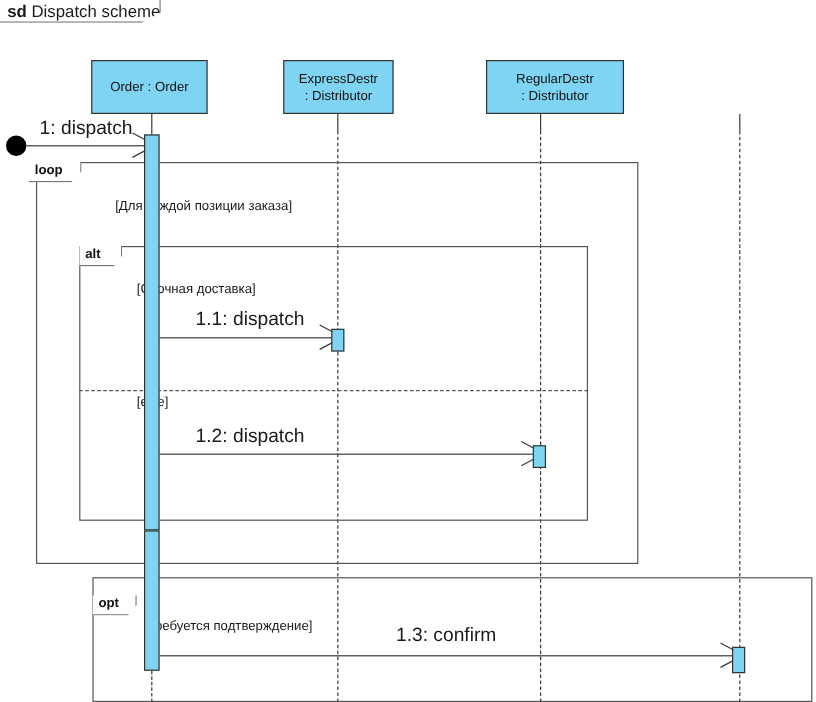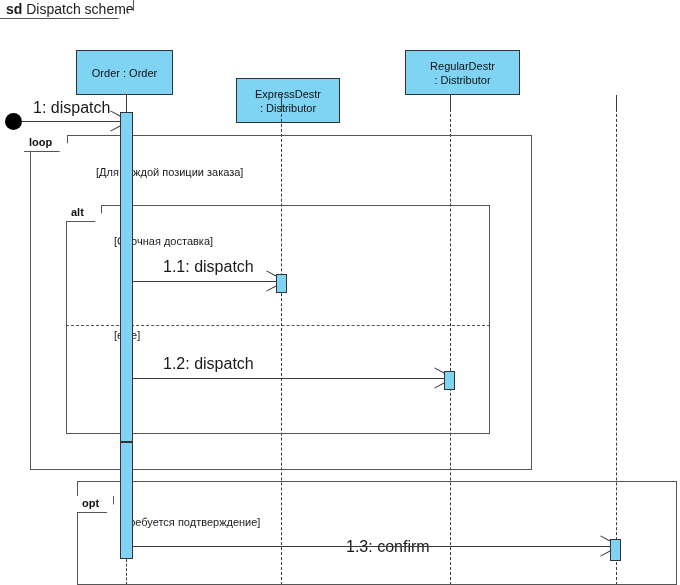--- a/index.html
+++ b/index.html
@@ -154,21 +154,21 @@
 <div id="canvas">
 
   <div class="sd-tab">
     <span class="kw">sd</span>
     <span>Dispatch scheme</span>
   </div>
 
   <div class="lifeline-box" style="left:76px; top:50px; width:97px; height:45px;">
     <span>Order : Order</span>
   </div>
-  <div class="lifeline-box" style="left:236px; top:50px; width:104px; height:45px;margin-top:28px;">
+  <div class="lifeline-box" style="left:236px; top:50px; width:92px; height:45px;">
     <span>ExpressDestr</span>
     <span>: Distributor</span>
   </div>
   <div class="lifeline-box" style="left:405px; top:50px; width:115px; height:45px;">
     <span>RegularDestr</span>
     <span>: Distributor</span>
   </div>
 
   <div class="lifeline-solid" style="left:126px; top:95px; height:18px;"></div>
   <div class="lifeline" style="left:126px; top:559px; height:26px;"></div>
@@ -215,17 +215,17 @@
   <div class="msg-head" style="left:109px; top:115px;"></div>
 
   <div class="msg-label" style="left:163px; top:258px;">1.1: dispatch</div>
   <div class="msg-line" style="left:133px; top:281px; width:143px;"></div>
   <div class="msg-head" style="left:265px; top:275px;"></div>
 
   <div class="msg-label" style="left:163px; top:355px;">1.2: dispatch</div>
   <div class="msg-line" style="left:133px; top:378px; width:311px;"></div>
   <div class="msg-head" style="left:433px; top:372px;"></div>
 
-  <div class="msg-label" style="left:330px; top:538px;margin-left:16px;">1.3: confirm</div>
+  <div class="msg-label" style="left:330px; top:521px;">1.3: confirm</div>
   <div class="msg-line" style="left:133px; top:546px; width:477px;"></div>
   <div class="msg-head" style="left:599px; top:540px;"></div>
 
 </div>
 
 </body></html>

